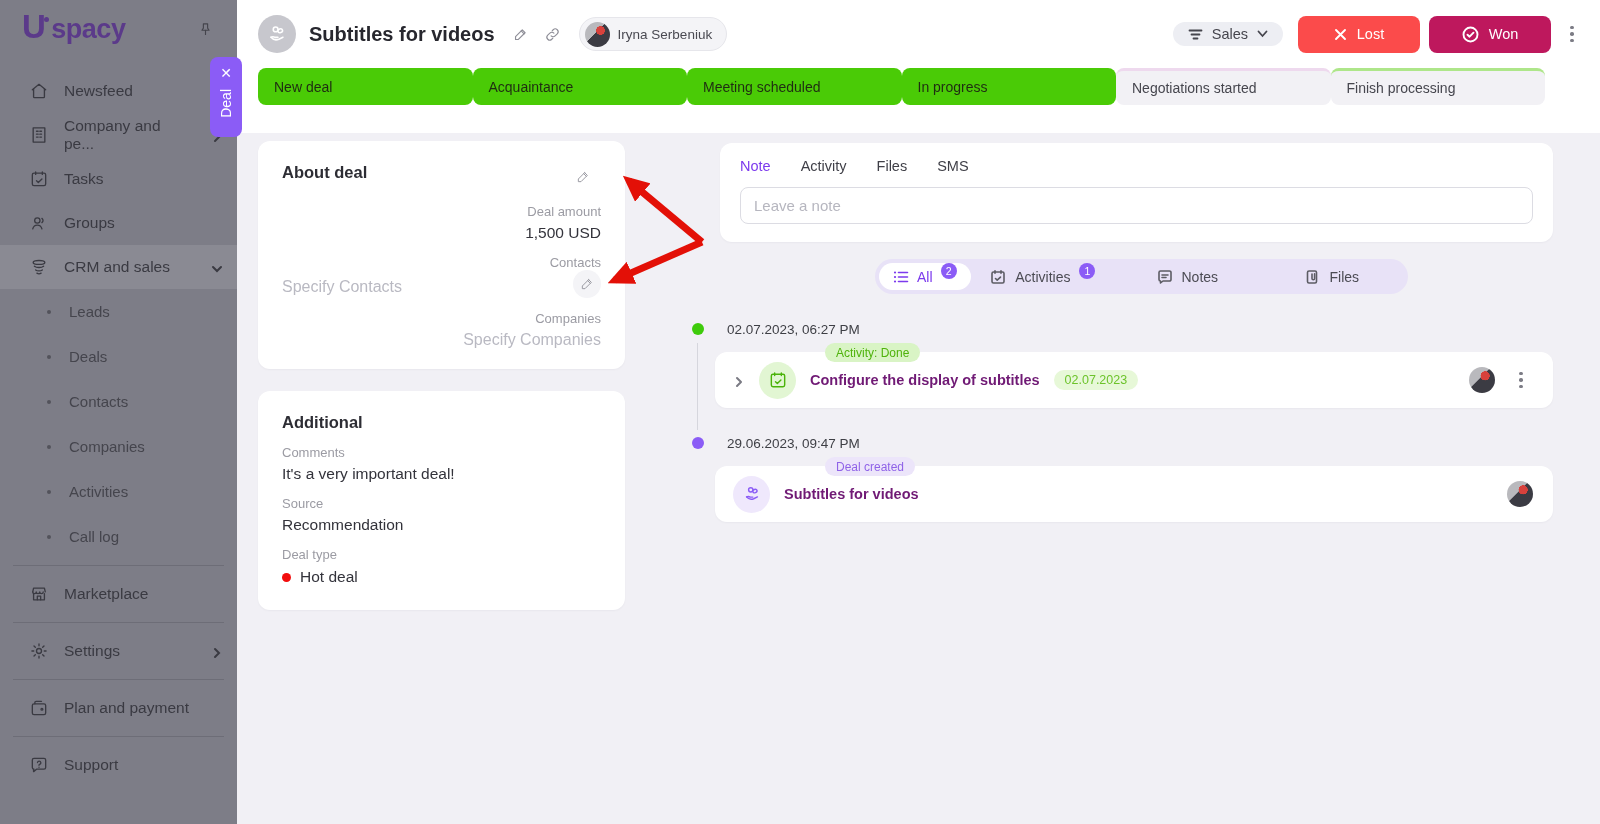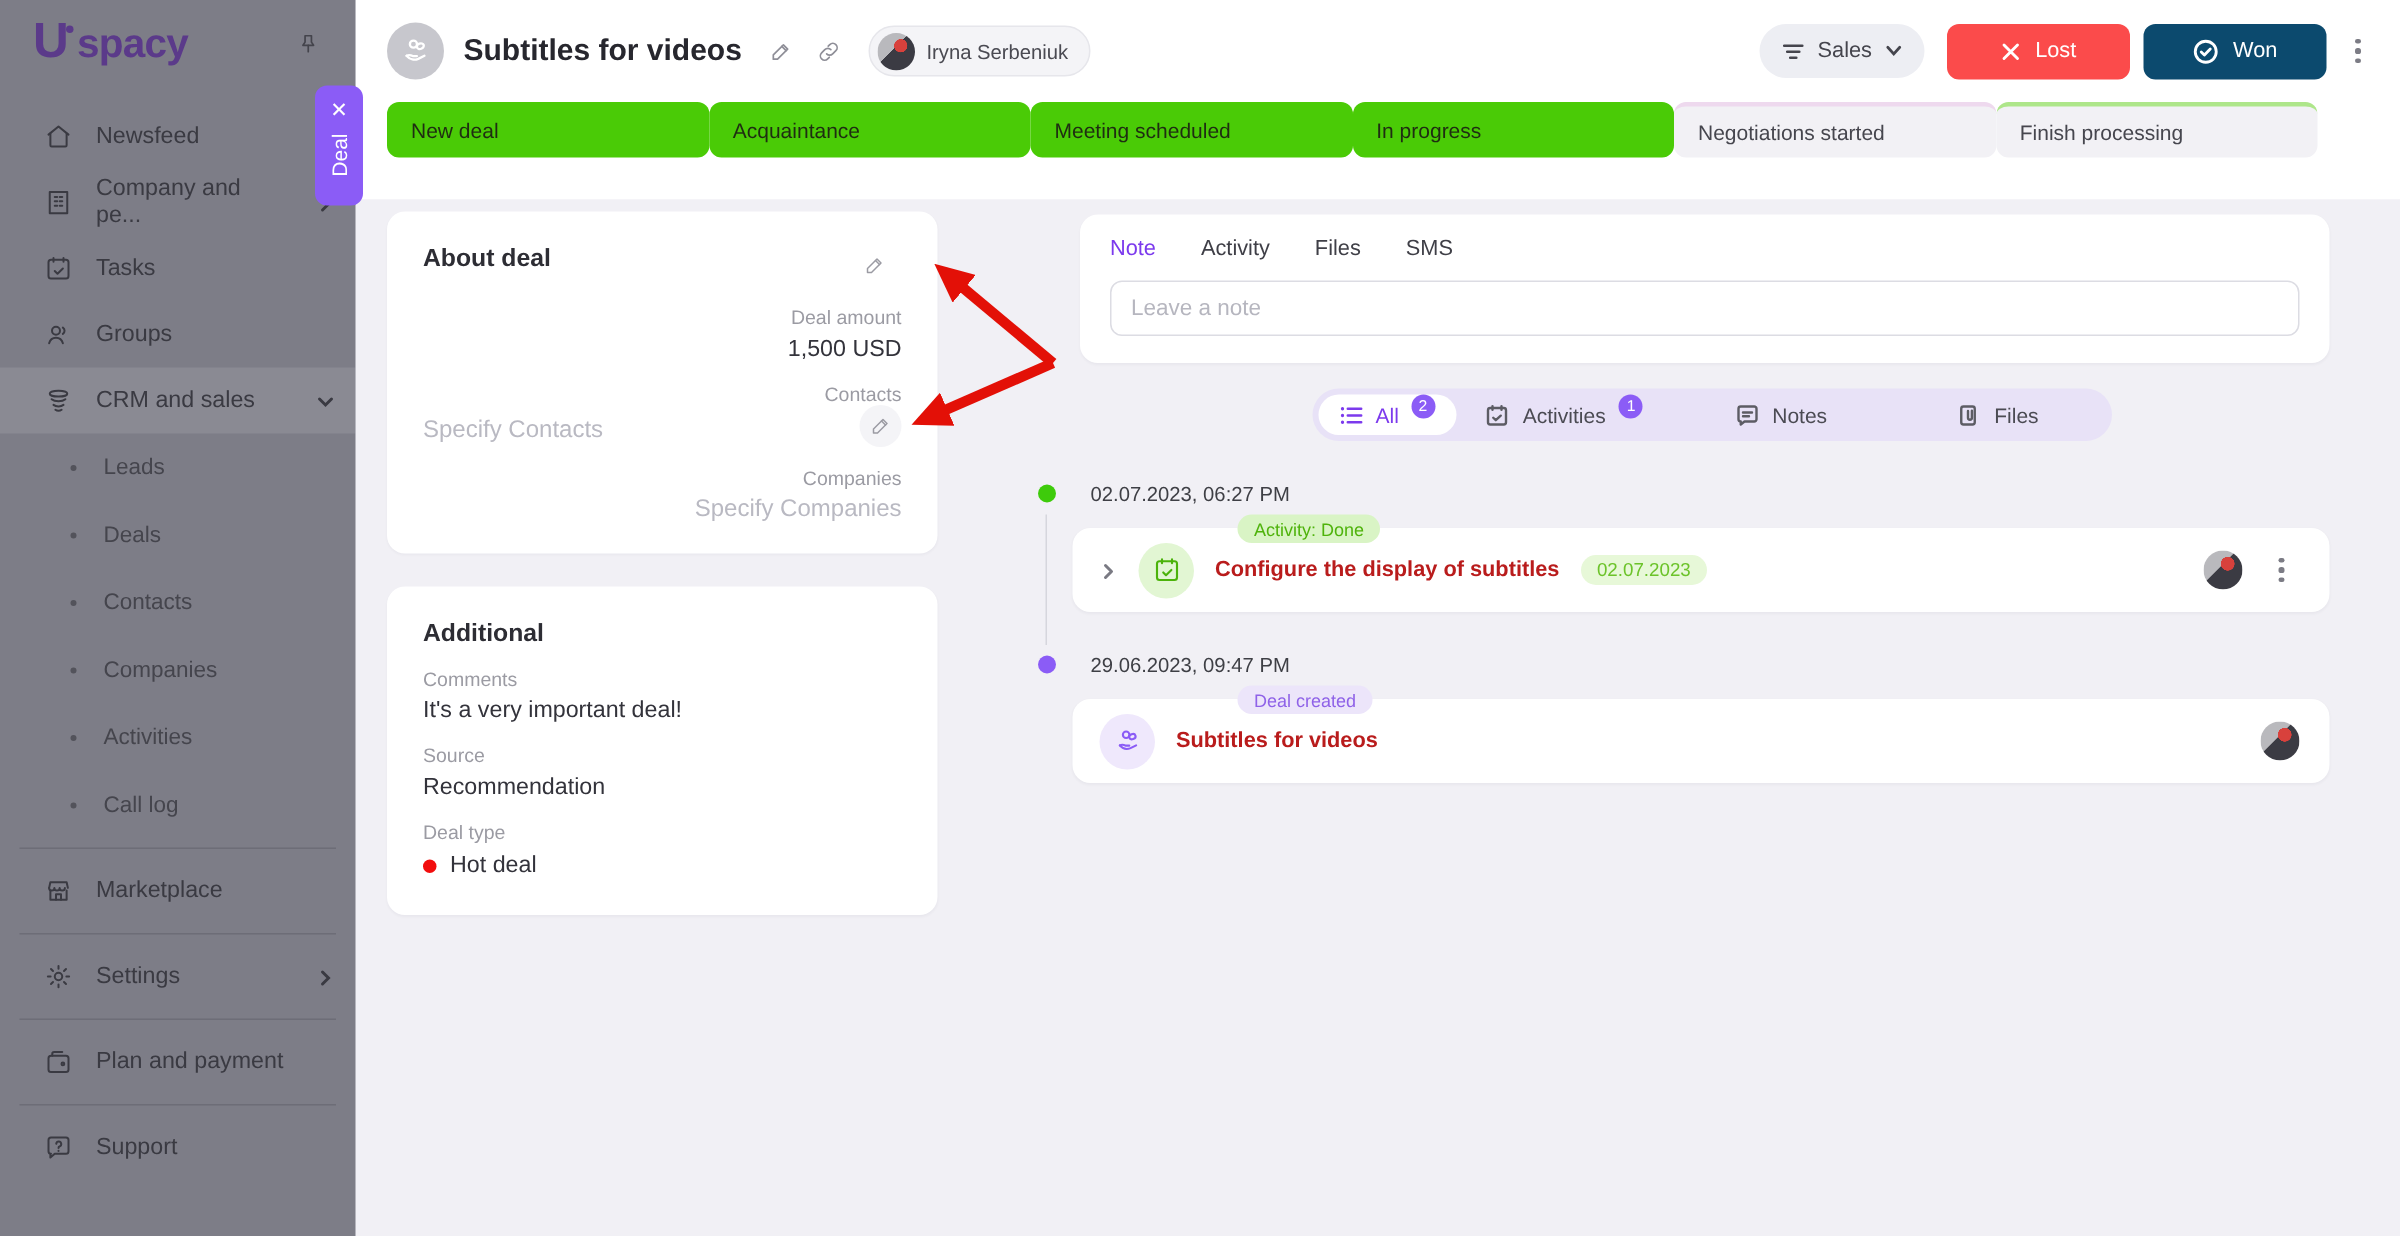--- a/index.html
+++ b/index.html
@@ -39,27 +39,27 @@
   .deal-avatar svg { width:22px; height:22px; stroke:#fff; fill:none; stroke-width:1.7; stroke-linecap:round; stroke-linejoin:round; }
   .page-title { font-size:20px; font-weight:700; color:#27272e; margin-right:12px; }
   .icon-btn { width:28px; height:28px; display:flex; align-items:center; justify-content:center; cursor:pointer; margin-right:4px; }
   .icon-btn svg { width:17px; height:17px; stroke:#8f8f98; fill:none; stroke-width:1.6; stroke-linecap:round; stroke-linejoin:round; }
   .assignee { display:flex; align-items:center; gap:8px; background:#f4f4f7; border:1px solid #e6e6eb; border-radius:17px; height:34px; padding:0 14px 0 5px; margin-left:8px; cursor:pointer; }
   .avatar-photo { width:25px; height:25px; border-radius:50%;
       background: radial-gradient(circle at 62% 34%, #d8413c 0 19%, rgba(0,0,0,0) 20%),
                   linear-gradient(135deg, #b9b9bd 0 42%, #3b3b43 43% 100%); }
   .assignee .name { font-size:13.5px; color:#4a4a52; }
   .spacer { flex:1; }
-  .pipeline-pill { display:flex; align-items:center; gap:9px; background:#edeef3; border-radius:18px; height:36px; padding:0 15px; cursor:pointer; margin-right:15px; }
+  .pipeline-pill { display:flex; align-items:center; gap:9px; background:#edeef3; border-radius:18px; height:24px; padding:0 15px; cursor:pointer; margin-right:15px; }
   .pipeline-pill .txt { font-size:14.5px; color:#45454d; }
   .pipeline-pill svg { stroke:#45454d; fill:none; stroke-width:1.8; stroke-linecap:round; }
   .btn { display:flex; align-items:center; justify-content:center; gap:10px; width:122px; height:37px; border-radius:8px; color:#fff; font-size:14.5px; cursor:pointer; }
   .btn svg { stroke:#fff; fill:none; stroke-width:1.9; stroke-linecap:round; stroke-linejoin:round; }
   .btn-lost { background:#fb4b4b; margin-right:9px; }
-  .btn-won { background:#0c4a6e; }
+  .btn-won { background:#be185d; }
   .kebab { width:24px; height:28px; display:flex; flex-direction:column; align-items:center; justify-content:center; gap:3px; cursor:pointer; margin-left:9px; }
   .kebab i { width:3.5px; height:3.5px; border-radius:50%; background:#7c7c85; }
 
   .stages { position:absolute; left:21px; top:68px; right:55px; display:flex; }
   .stage { flex:1; height:37px; border-radius:8px; display:flex; align-items:center; padding-left:16px; font-size:14px; cursor:pointer; }
   .stage.done { background:#4acb06; color:#1f2d12; }
   .stage.upcoming { background:#f2f1f5; color:#46464e; border-top:3px solid transparent; }
   .stage.acc-pink { border-top-color:#eed9ee; }
   .stage.acc-green { border-top-color:#aee68a; }
 
@@ -116,21 +116,21 @@
   .badge-purple { background:#ece5fa; color:#8f62e8; }
   .tl-row { display:flex; align-items:center; height:100%; padding:0 20px 0 18px; gap:14px; }
   .expand-chev { width:12px; height:12px; }
   .expand-chev svg { width:100%; height:100%; stroke:#7a7a83; fill:none; stroke-width:2; stroke-linecap:round; stroke-linejoin:round; }
   .tl-icon { width:37px; height:37px; border-radius:50%; display:flex; align-items:center; justify-content:center; flex:none; }
   .tl-icon.green { background:#e2f6d3; }
   .tl-icon.green svg { stroke:#4bb30a; }
   .tl-icon.purple { background:#efe8fc; }
   .tl-icon.purple svg { stroke:#8b5cf6; }
   .tl-icon svg { width:20px; height:20px; fill:none; stroke-width:1.7; stroke-linecap:round; stroke-linejoin:round; }
-  .tl-title { font-size:14.5px; font-weight:700; color:#b91c1c; }
+  .tl-title { font-size:14.5px; font-weight:700; color:#701a75; }
   .date-chip { background:#e7f8d8; color:#6cc32a; font-size:12.5px; padding:3px 11px; border-radius:11px; }
   .tl-right { margin-left:auto; display:flex; align-items:center; gap:14px; }
   .tl-avatar { width:26px; height:26px; border-radius:50%;
       background: radial-gradient(circle at 62% 34%, #d8413c 0 19%, rgba(0,0,0,0) 20%),
                   linear-gradient(135deg, #b9b9bd 0 42%, #3b3b43 43% 100%); }
   .kebab.small { margin-left:0; }
 
   .arrows { position:absolute; left:0; top:0; width:100%; height:100%; pointer-events:none; z-index:4; }
 </style>
 </head>

